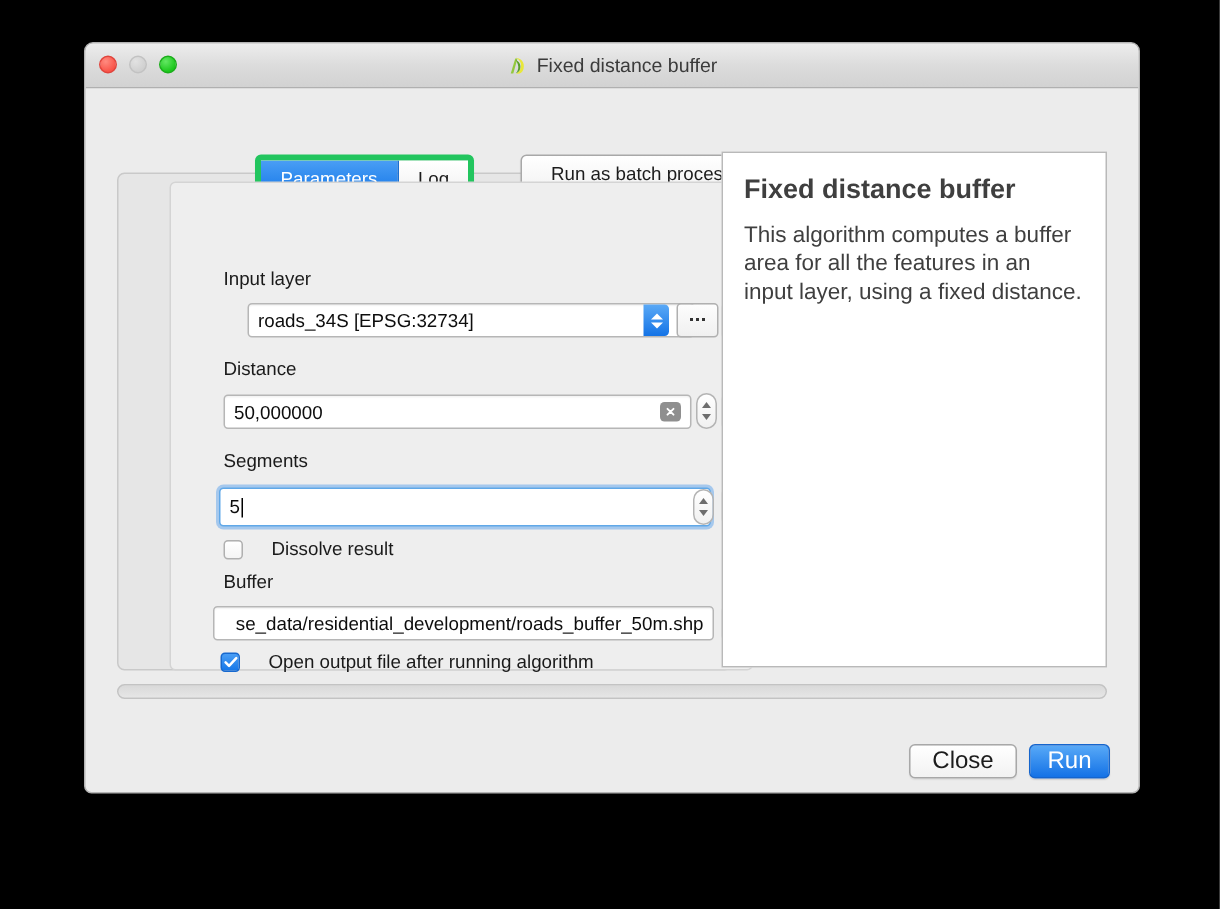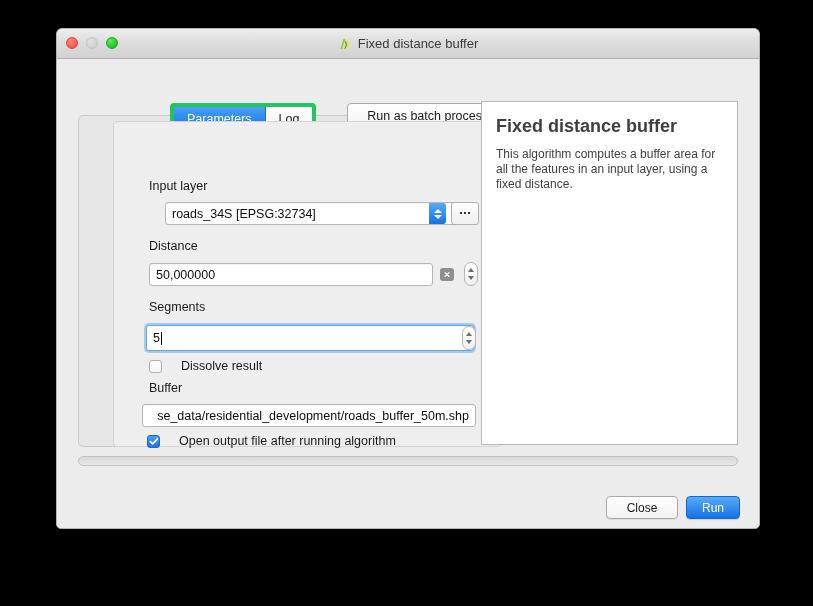--- a/index.html
+++ b/index.html
@@ -337,21 +337,21 @@
     overflow: hidden;
   }
   #help-title {
     font-size: 18px;
     font-weight: bold;
     color: #3f3f3f;
     margin: 0 0 10px 0;
     line-height: 1.15;
   }
   #help-body {
-    font-size: 12px;
+    font-size: 15px;
     color: #3f3f3f;
     line-height: 1.28;
     margin: 0;
   }
 
   
   #progress {
     position: absolute;
     left: 21px;
     top: 397px;
@@ -364,21 +364,21 @@
   }
 
   
   .btn {
     position: absolute;
     box-sizing: border-box;
     height: 23px;
     display: flex;
     align-items: center;
     justify-content: center;
-    font-size: 12px;
+    font-size: 16px;
     border-radius: 4px;
     cursor: default;
   }
   #close-button {
     left: 549px;
     top: 437px;
     width: 72px;
     color: #1c1c1c;
     background: linear-gradient(to bottom, #ffffff, #f2f2f2);
     border: 1px solid #a8a8a8;
@@ -442,21 +442,21 @@
         </span>
     </div>
     <div class="sq-button" id="iterate-button">
       <svg width="16" height="16" viewBox="0 0 16 16">
         <path d="M8 2.6 A5.2 5.2 0 1 1 3.4 9.6" fill="none" stroke="#5cb85c" stroke-width="2.3" stroke-linecap="round"></path>
         <path d="M3.0 5.6 L7.4 6.2 L4.6 9.6 Z" fill="#4b9a4b"></path>
       </svg>
     </div>
 
     <div class="field-label" style="left:92px; top:180px;">Distance</div>
-    <div class="row-input" style="left:92px; top:204px; width:284px; padding-right:43px;">50,000000</div>
+    <div class="row-input" style="left:92px; top:204px; width:312px; padding-right:43px;">50,000000</div>
     <div id="clear-btn">
       <svg width="10" height="9" viewBox="0 0 10 9">
         <path d="M3 2.6 L7 6.4 M7 2.6 L3 6.4" stroke="#ffffff" stroke-width="1.3" stroke-linecap="round"></path>
       </svg>
     </div>
     <div class="spinner" style="left:407px; top:203px;">
       <span class="sp-up"></span>
       <span class="sp-down"></span>
     </div>
     <div class="sq-button" style="left:424px; top:204px;">

